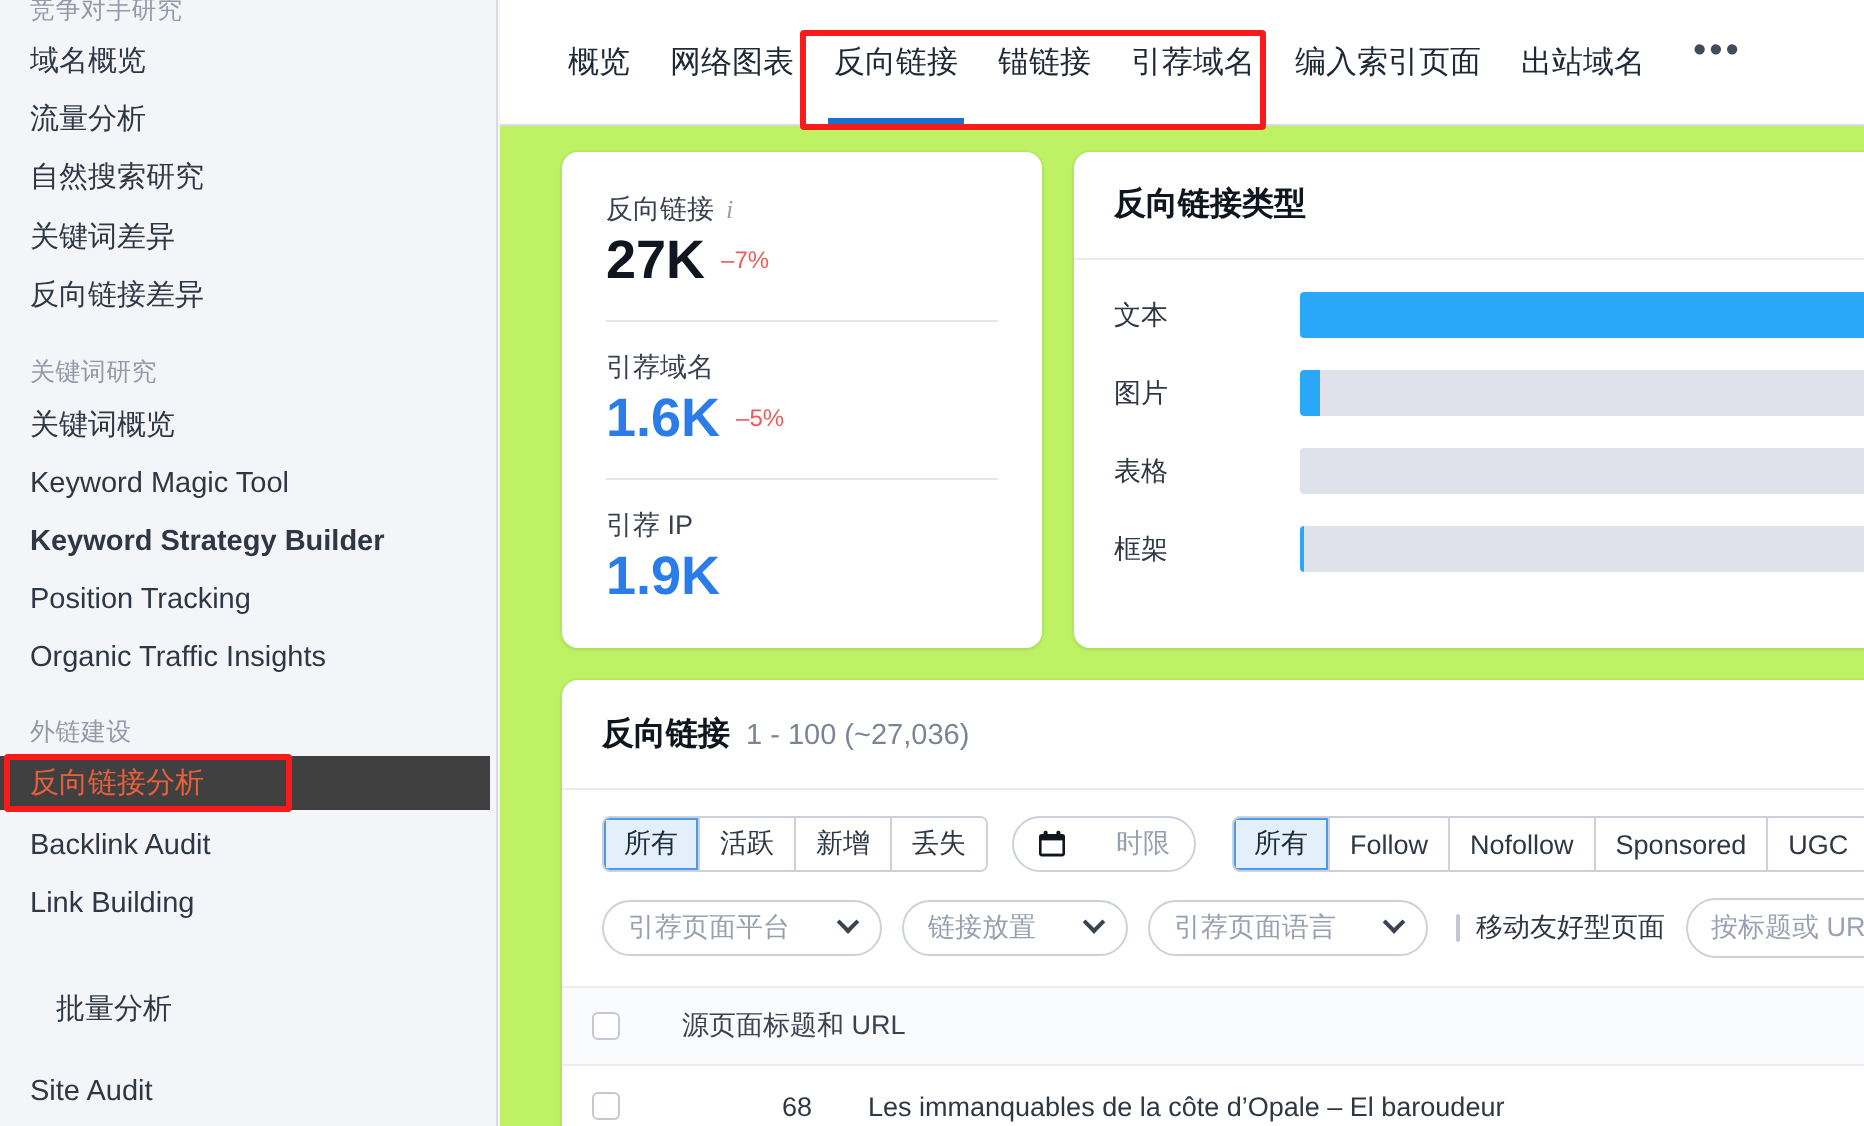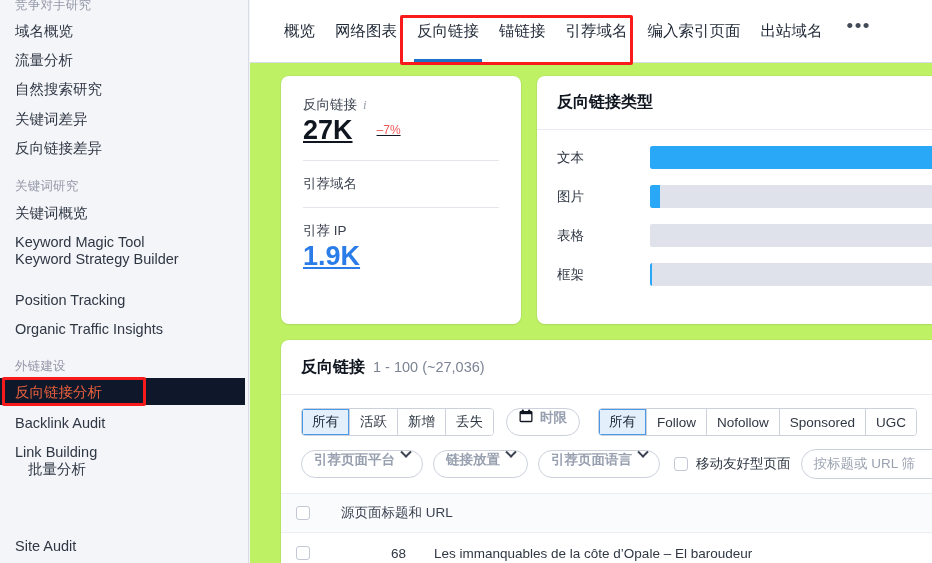--- a/index.html
+++ b/index.html
@@ -31,21 +31,21 @@
   .nav-item {
     font-size: 14.5px;
     color: #2f3744;
     padding: 0 0 0 15px;
     line-height: 18px;
     white-space: nowrap;
     position: relative;
   }
   .nav-item.latin { font-size: 14.5px; }
   .nav-item.active-row {
-    background: #0f172a;
+    background: #404040;
     color: #e8603c;
     width: 245px;
   }
   .sb-pos { position: absolute; left: 0; }
 
   
   .redbox {
     position: absolute;
     border: 3px solid #f91b1b;
     border-radius: 2px;
@@ -114,21 +114,21 @@
   .info-i {
     display: inline-block;
     font-style: italic;
     font-family: "Liberation Serif", serif;
     font-size: 13px;
     color: #98a0b0;
   }
   .metric-value {
     font-size: 27px; font-weight: bold;
     line-height: 32px;
-    display: flex; align-items: flex-start; gap: 24px; text-decoration: underline;
+    display: flex; align-items: flex-start; gap: 8px;
   }
   .metric-value.dark { color: #10161f; }
   .metric-value.blue { color: #2a7ce8; }
   .metric-delta { font-size: 12px; font-weight: normal; color: #ef5a5a; }
   .metric-sep {
     height: 1px; background: #e4e6ec;
     margin: 0 22px;
   }
 
   #card-types { left: 287px; top: 76px; width: 440px; height: 248px; }
@@ -200,30 +200,29 @@
     background: #fff;
   }
   .seg-btn:last-child { border-right: none; }
   .seg-btn.on {
     background: #e3f0fc;
     color: #1c2939;
     box-shadow: inset 0 0 0 1px #4a9aea;
     text-align: center;
   }
   .pill {
-    display: inline-flex; align-items: flex-start; gap: 7px;
+    display: inline-flex; align-items: center; gap: 25px;
     height: 28px;
     border: 1px solid #ccd1dc;
     border-radius: 15px;
     background: #fff;
     padding: 0 12px;
     font-size: 13.5px;
     color: #2f3744;
     margin-right: 10px;
-    font-weight: bold;
   }
   .pill.muted { color: #98a0b0; }
   .cal-icon { width: 14px; height: 14px; display: inline-block; position: relative; }
   .chev {
     display: inline-block;
     width: 8px; height: 8px;
     border-right: 2px solid #3b4352;
     border-bottom: 2px solid #3b4352;
     transform: rotate(45deg) translate(-2px,-2px);
   }
@@ -296,32 +295,32 @@
     <div class="nav-item sb-pos" style="top:22px;"><span>域名概览</span></div>
     <div class="nav-item sb-pos" style="top:51px;"><span>流量分析</span></div>
     <div class="nav-item sb-pos" style="top:80px;"><span>自然搜索研究</span></div>
     <div class="nav-item sb-pos" style="top:110px;"><span>关键词差异</span></div>
     <div class="nav-item sb-pos" style="top:139px;"><span>反向链接差异</span></div>
 
     <div class="nav-group-title sb-pos" style="top:178px;">关键词研究</div>
 
     <div class="nav-item sb-pos" style="top:204px;"><span>关键词概览</span></div>
     <div class="nav-item latin sb-pos" style="top:233px;"><span>Keyword Magic Tool</span></div>
-    <div class="nav-item latin sb-pos" style="top:250px;"><span>Keyword Strategy Builder</span></div>
+    <div class="nav-item latin sb-pos" style="top:262px;font-weight:bold;"><span>Keyword Strategy Builder</span></div>
     <div class="nav-item latin sb-pos" style="top:291px;"><span>Position Tracking</span></div>
     <div class="nav-item latin sb-pos" style="top:320px;"><span>Organic Traffic Insights</span></div>
 
     <div class="nav-group-title sb-pos" style="top:358px;">外链建设</div>
 
     <div class="nav-item active-row sb-pos" style="top:378px;height:27px;display:flex;align-items:center;">
         <span>反向链接分析</span>
       </div>
     <div class="nav-item latin sb-pos" style="top:414px;"><span>Backlink Audit</span></div>
     <div class="nav-item latin sb-pos" style="top:443px;"><span>Link Building</span></div>
-    <div class="nav-item sb-pos" style="top:460px;padding-left:28px;"><span>批量分析</span></div>
+    <div class="nav-item sb-pos" style="top:496px;padding-left:28px;"><span>批量分析</span></div>
 
     <div class="nav-item latin sb-pos" style="top:537px;"><span>Site Audit</span></div>
   </div>
 
   <div id="main">
 
     <div id="tabbar">
       <div id="tablist">
         <div class="tab">
             <span>概览</span>
@@ -358,20 +357,24 @@
         </div>
         <div class="metric-value dark">
           <span>27K</span>
           <span class="metric-delta">–7%</span>
         </div>
       </div>
       <div class="metric-sep" style="margin-top:14px;"></div>
       <div class="metric-block" style="padding-top:14px;">
         <div class="metric-label">
           <span>引荐域名</span>
+        </div>
+        <div class="metric-value blue">
+          <span>1.6K</span>
+          <span class="metric-delta">–5%</span>
         </div>
       </div>
       <div class="metric-sep" style="margin-top:14px;"></div>
       <div class="metric-block" style="padding-top:14px;">
         <div class="metric-label">
           <span>引荐 IP</span>
         </div>
         <div class="metric-value blue">
           <span>1.9K</span>
         </div>

